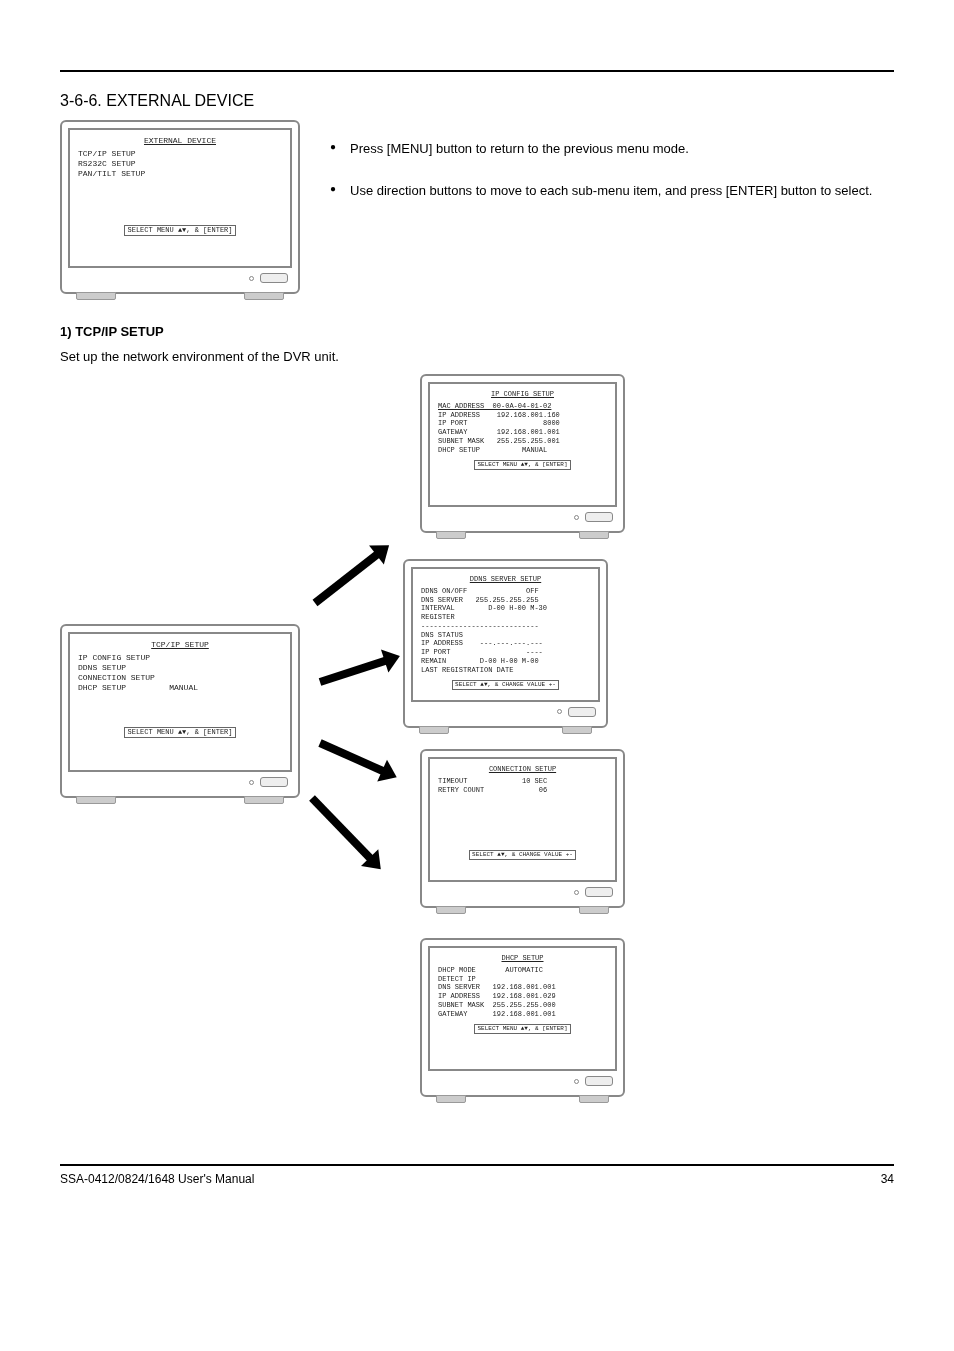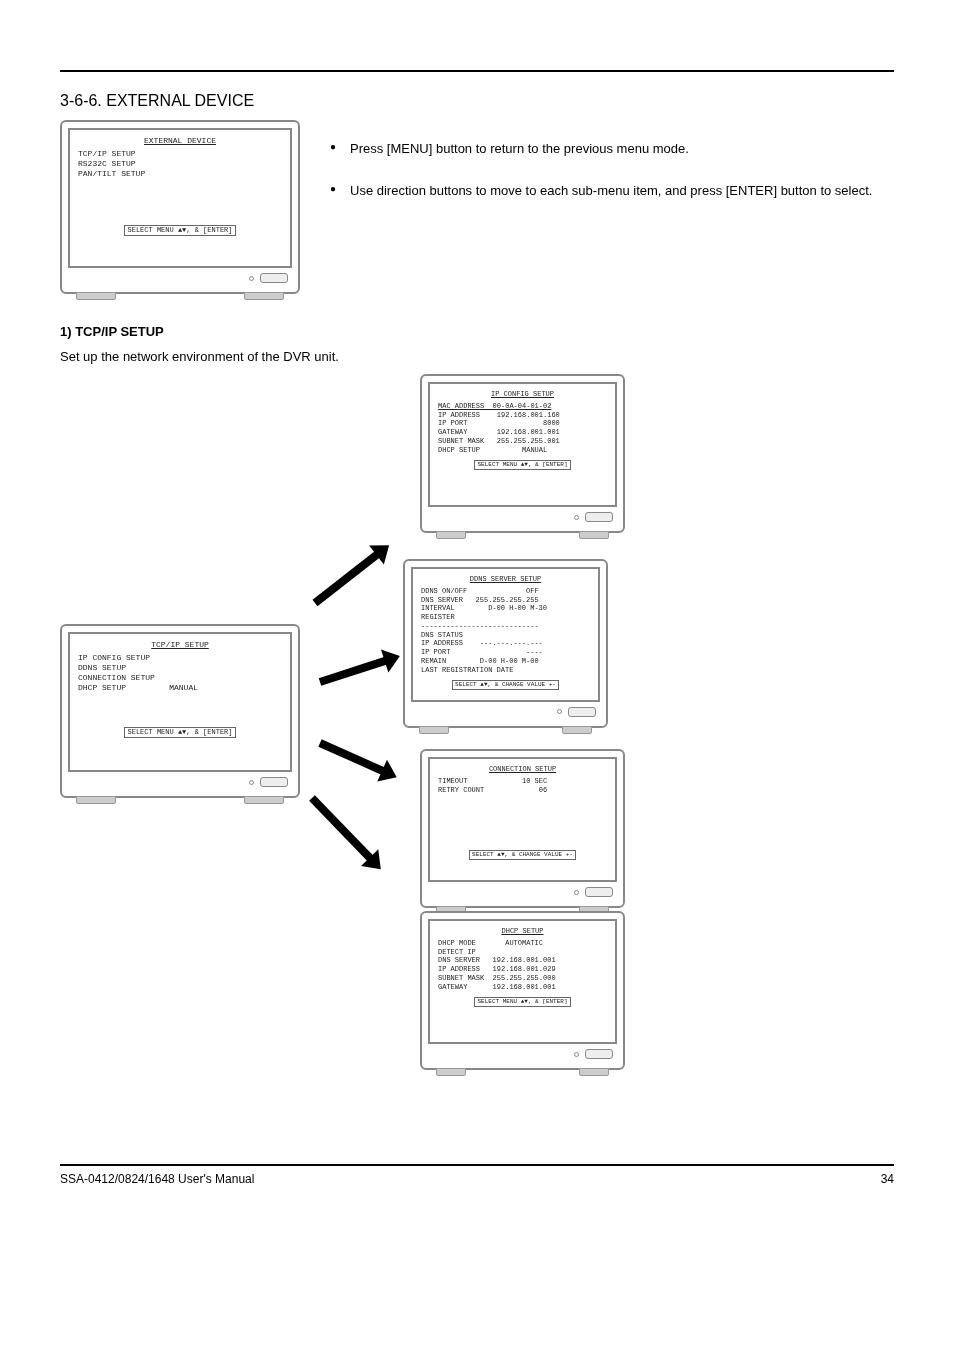--- a/index.html
+++ b/index.html
@@ -291,21 +291,21 @@
       <div class="crt-base">
         <span class="crt-led"></span>
         <span class="crt-btn"></span>
       </div>
       <div class="crt-feet">
           <span class="crt-foot"></span>
           <span class="crt-foot"></span>
         </div>
     </div>
 
-    <div class="crt crt-small" style="left:360px; top:537px;">
+    <div class="crt crt-small" style="left:360px; top:564px;">
       <div class="crt-screen">
         <div class="screen-title">DHCP SETUP</div>
         <div class="screen-line">DHCP MODE       AUTOMATIC</div>
         <div class="screen-line">DETECT IP</div>
         <div class="screen-line"></div>
         <div class="screen-line">DNS SERVER   192.168.001.001</div>
         <div class="screen-line">IP ADDRESS   192.168.001.029</div>
         <div class="screen-line">SUBNET MASK  255.255.255.000</div>
         <div class="screen-line">GATEWAY      192.168.001.001</div>
         <div class="footer-wrap"><span class="screen-footer">SELECT MENU ▲▼, &amp; [ENTER]</span></div>

